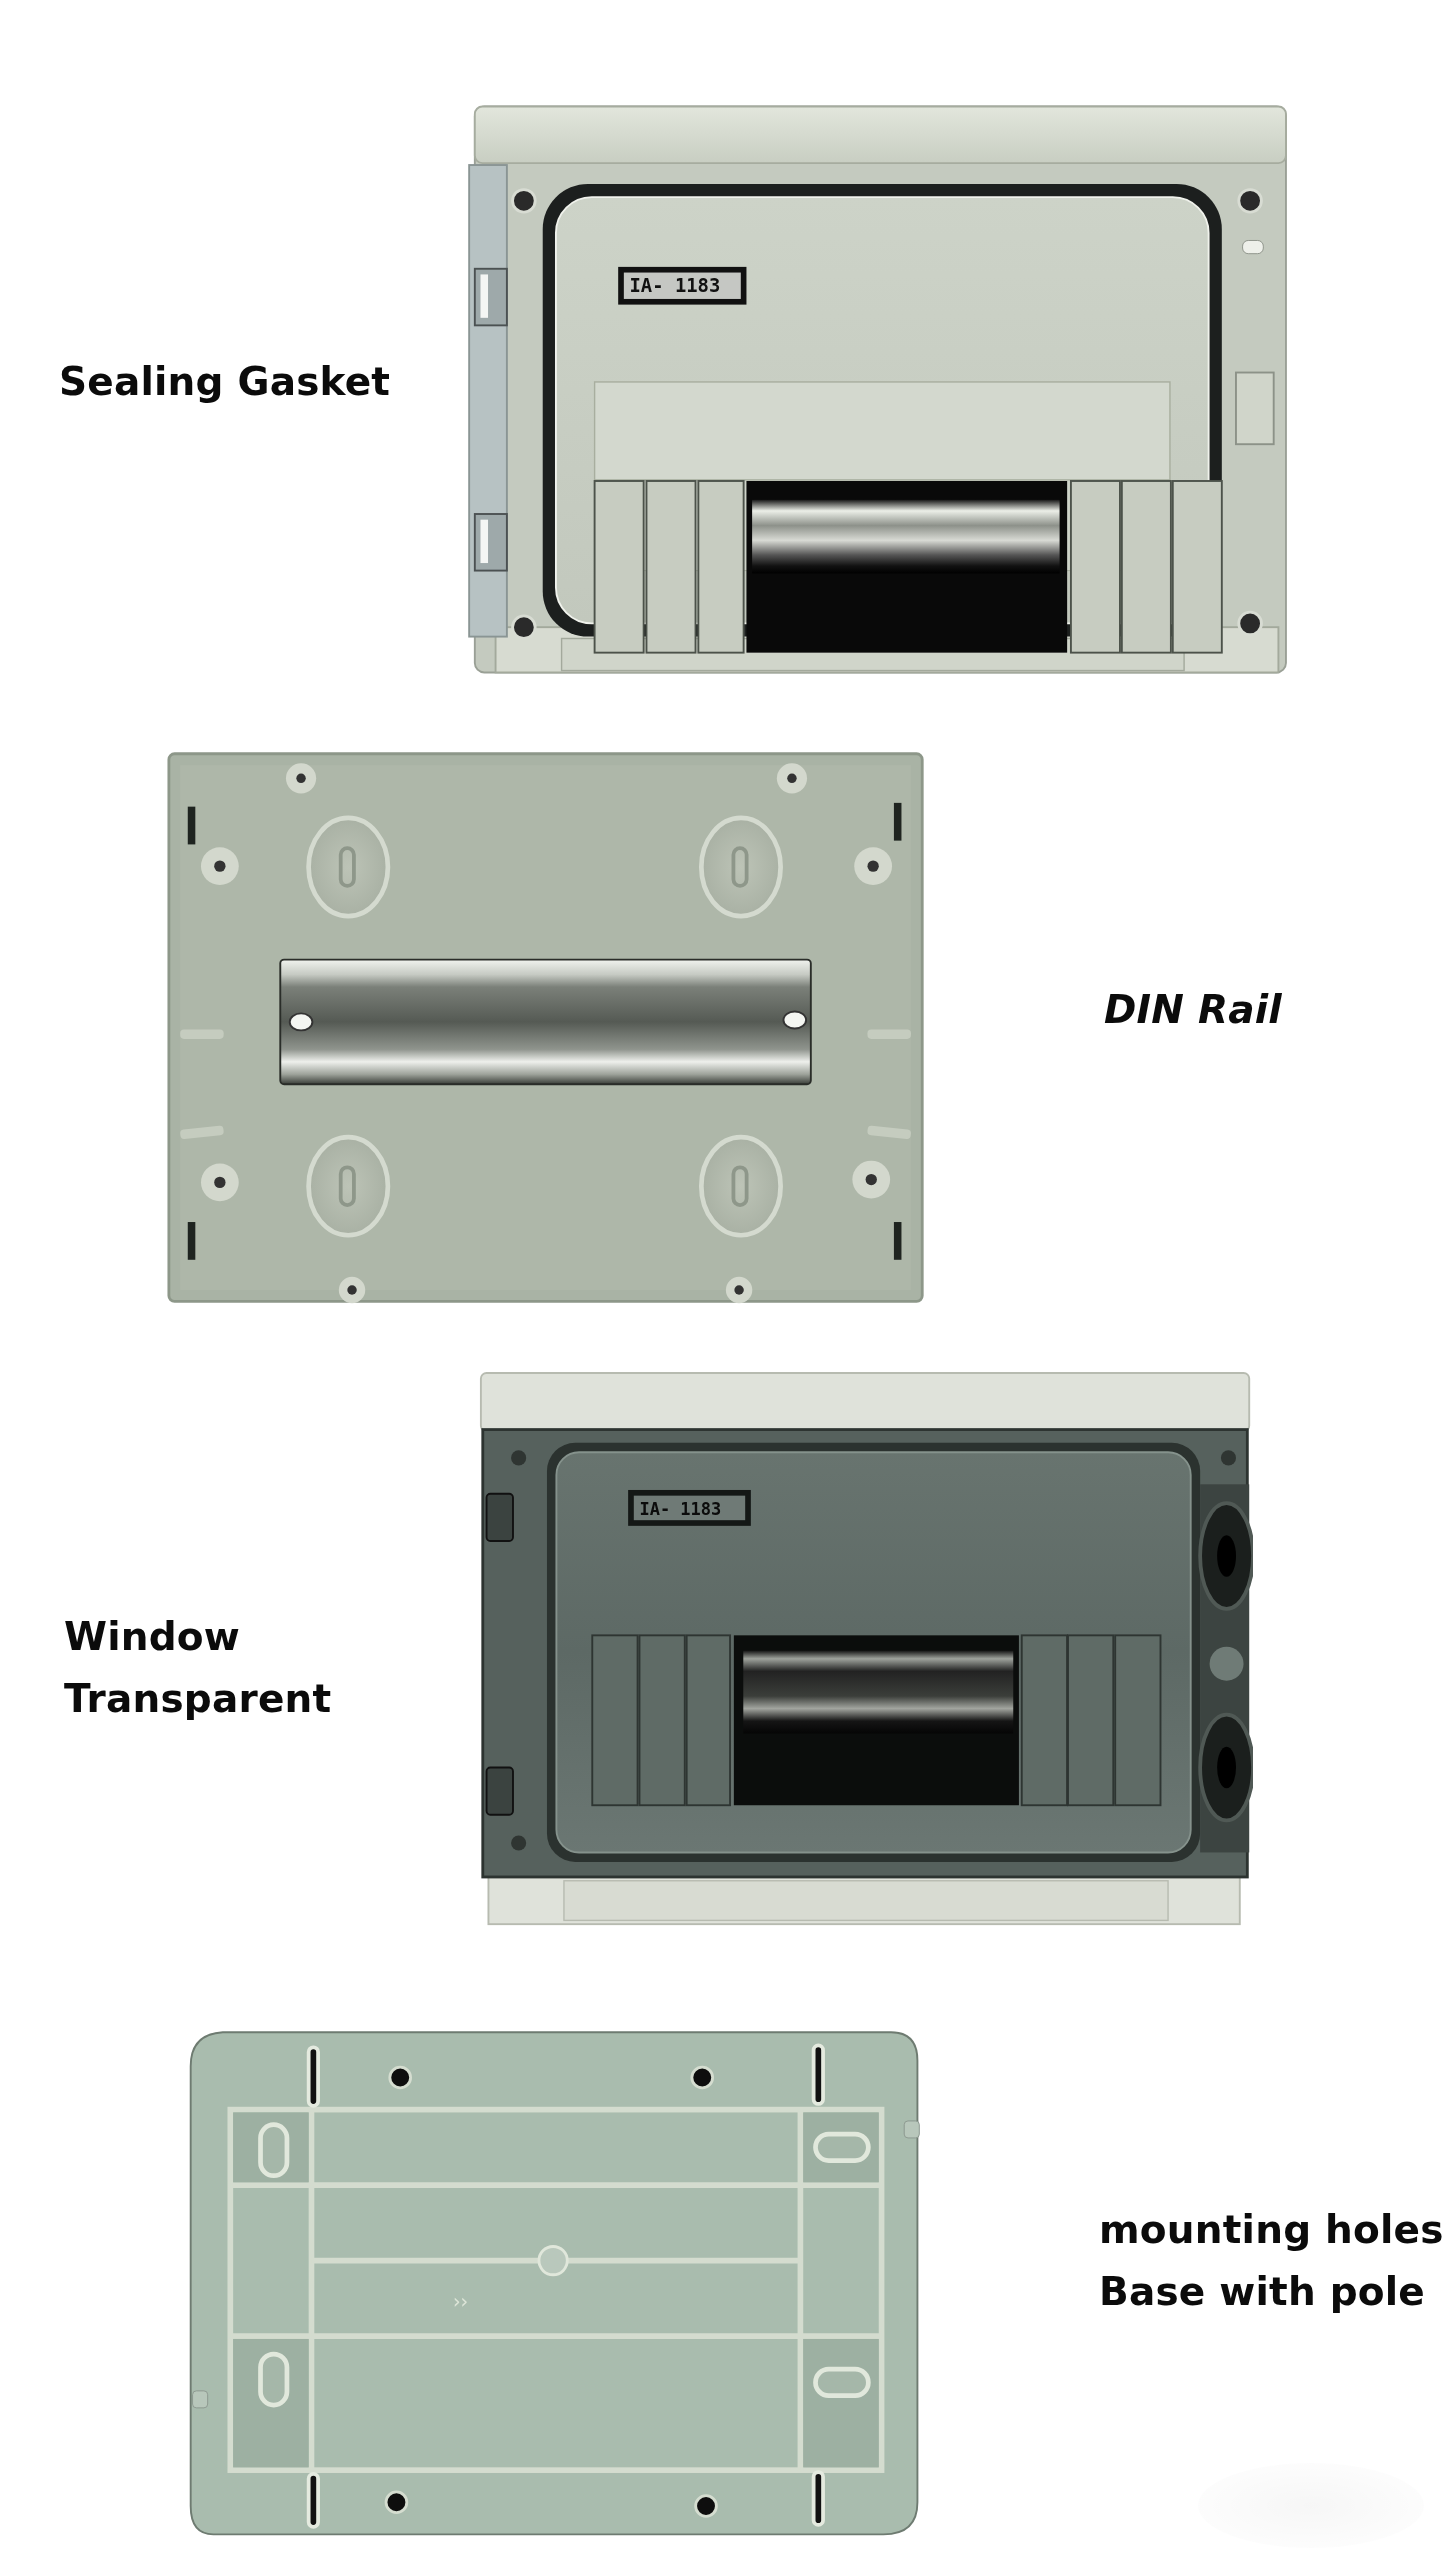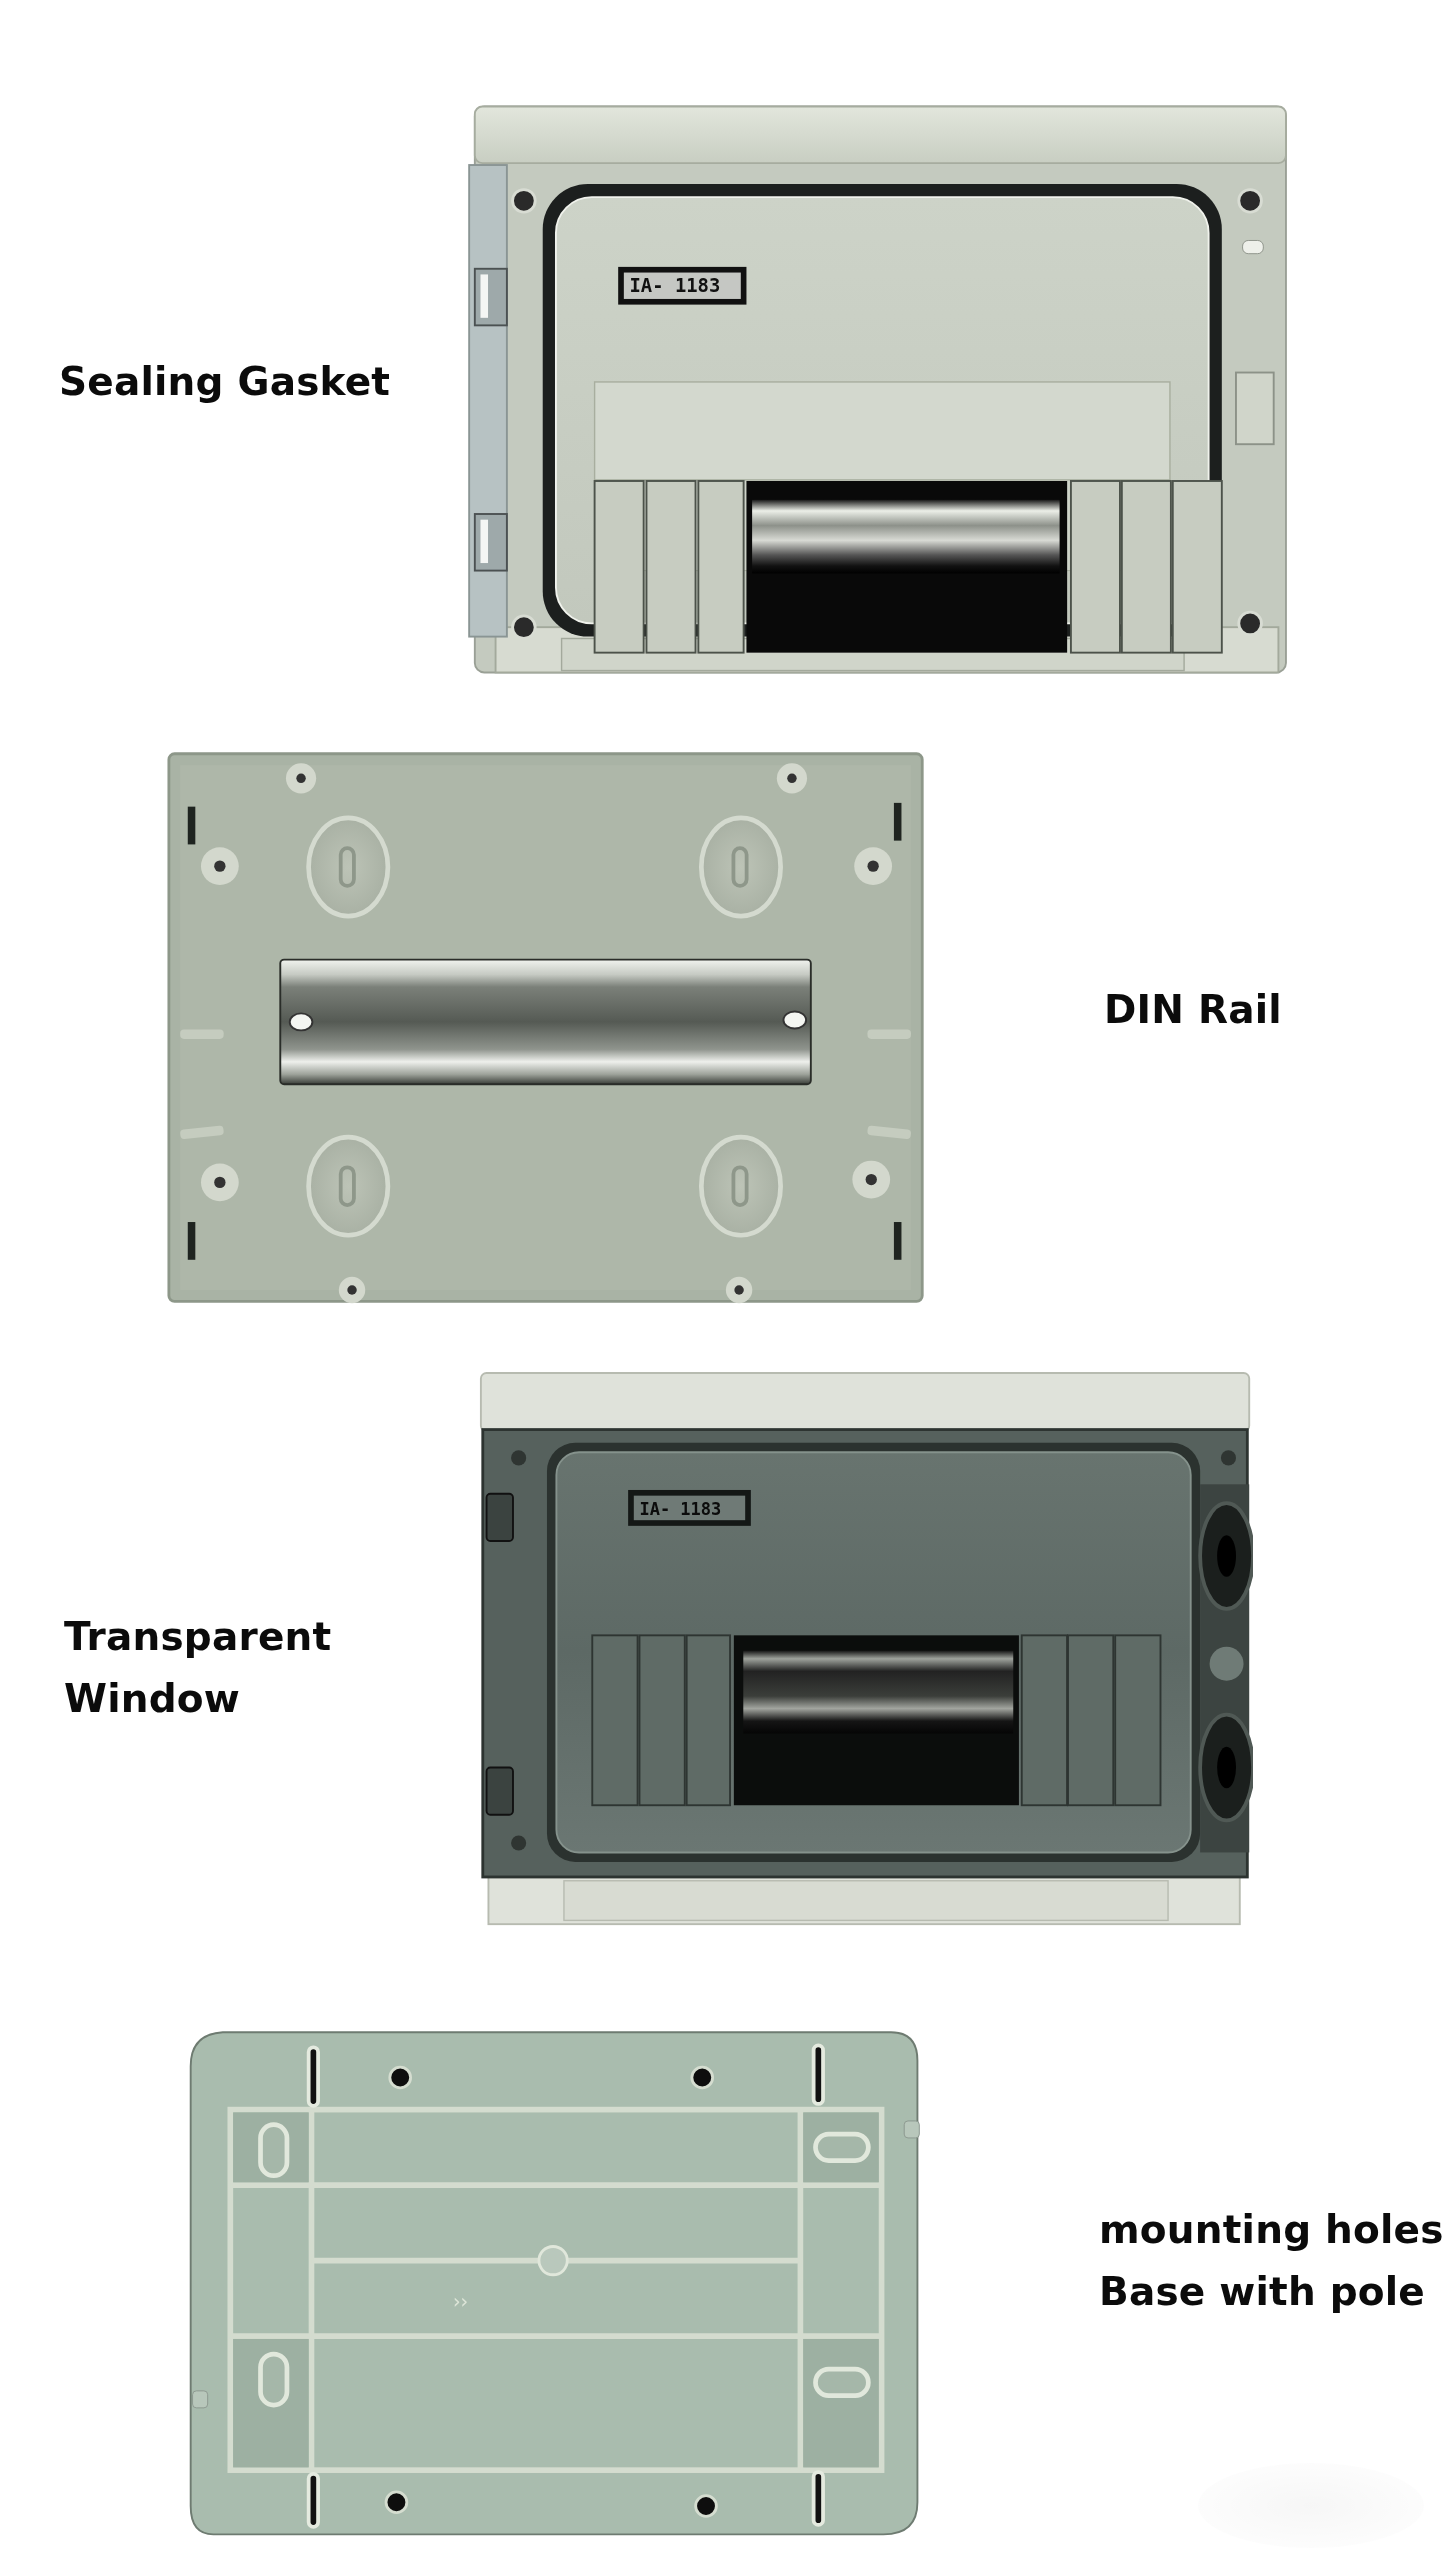--- a/index.html
+++ b/index.html
@@ -77,21 +77,21 @@
     </g>
 
     <rect x="296" y="405" width="340" height="182" fill="#090909"></rect>
     <rect x="302" y="425" width="326" height="78" fill="url(#rail)"></rect>
 
     <rect x="815" y="290" width="40" height="76" fill="#d0d5ca" stroke="#8c9288" stroke-width="2"></rect>
     <rect x="822" y="150" width="22" height="14" rx="6" fill="#eef0ea" stroke="#8c9288"></rect>
   </svg>
 </div>
 
-<div class="label" style="left:1097px;top:979px;">
+<div class="label" style="left:1097px;top:979px;font-style:italic;">
   <span>DIN Rail</span>
 </div>
 
 <div class="panel" style="left:167px;top:750px;width:759px;height:557px;">
   <svg width="759" height="557" viewBox="0 0 804 590">
     <defs>
       <linearGradient id="din" x1="0" y1="0" x2="0" y2="1">
         <stop offset="0" stop-color="#f1f3ef"></stop>
           <stop offset="0.12" stop-color="#c6cac3"></stop>
         <stop offset="0.22" stop-color="#7b8079"></stop>
@@ -155,22 +155,22 @@
         <rect x="600" y="442" width="14" height="40" rx="7"></rect>
     </g>
 
     <rect x="120" y="222" width="562" height="132" rx="4" fill="url(#din)" stroke="#2a2d29" stroke-width="2"></rect>
     <ellipse cx="142" cy="288" rx="12" ry="9" fill="#f4f6f2" stroke="#333" stroke-width="2"></ellipse>
     <ellipse cx="665" cy="286" rx="12" ry="9" fill="#f4f6f2" stroke="#333" stroke-width="2"></ellipse>
   </svg>
 </div>
 
 <div class="label" style="left:57px;top:1606px;">
+  <span>Window</span>
   <span>Transparent</span>
-  <span>Window</span>
 </div>
 
 <div class="panel" style="left:479px;top:1371px;width:774px;height:557px;">
   <svg width="774" height="557" viewBox="0 0 820 590">
     <defs>
       <linearGradient id="smoke" x1="0" y1="0" x2="0" y2="1">
         <stop offset="0" stop-color="#68746f"></stop>
           <stop offset="0.5" stop-color="#5d6965"></stop>
           <stop offset="1" stop-color="#6b7773"></stop>
       </linearGradient>

